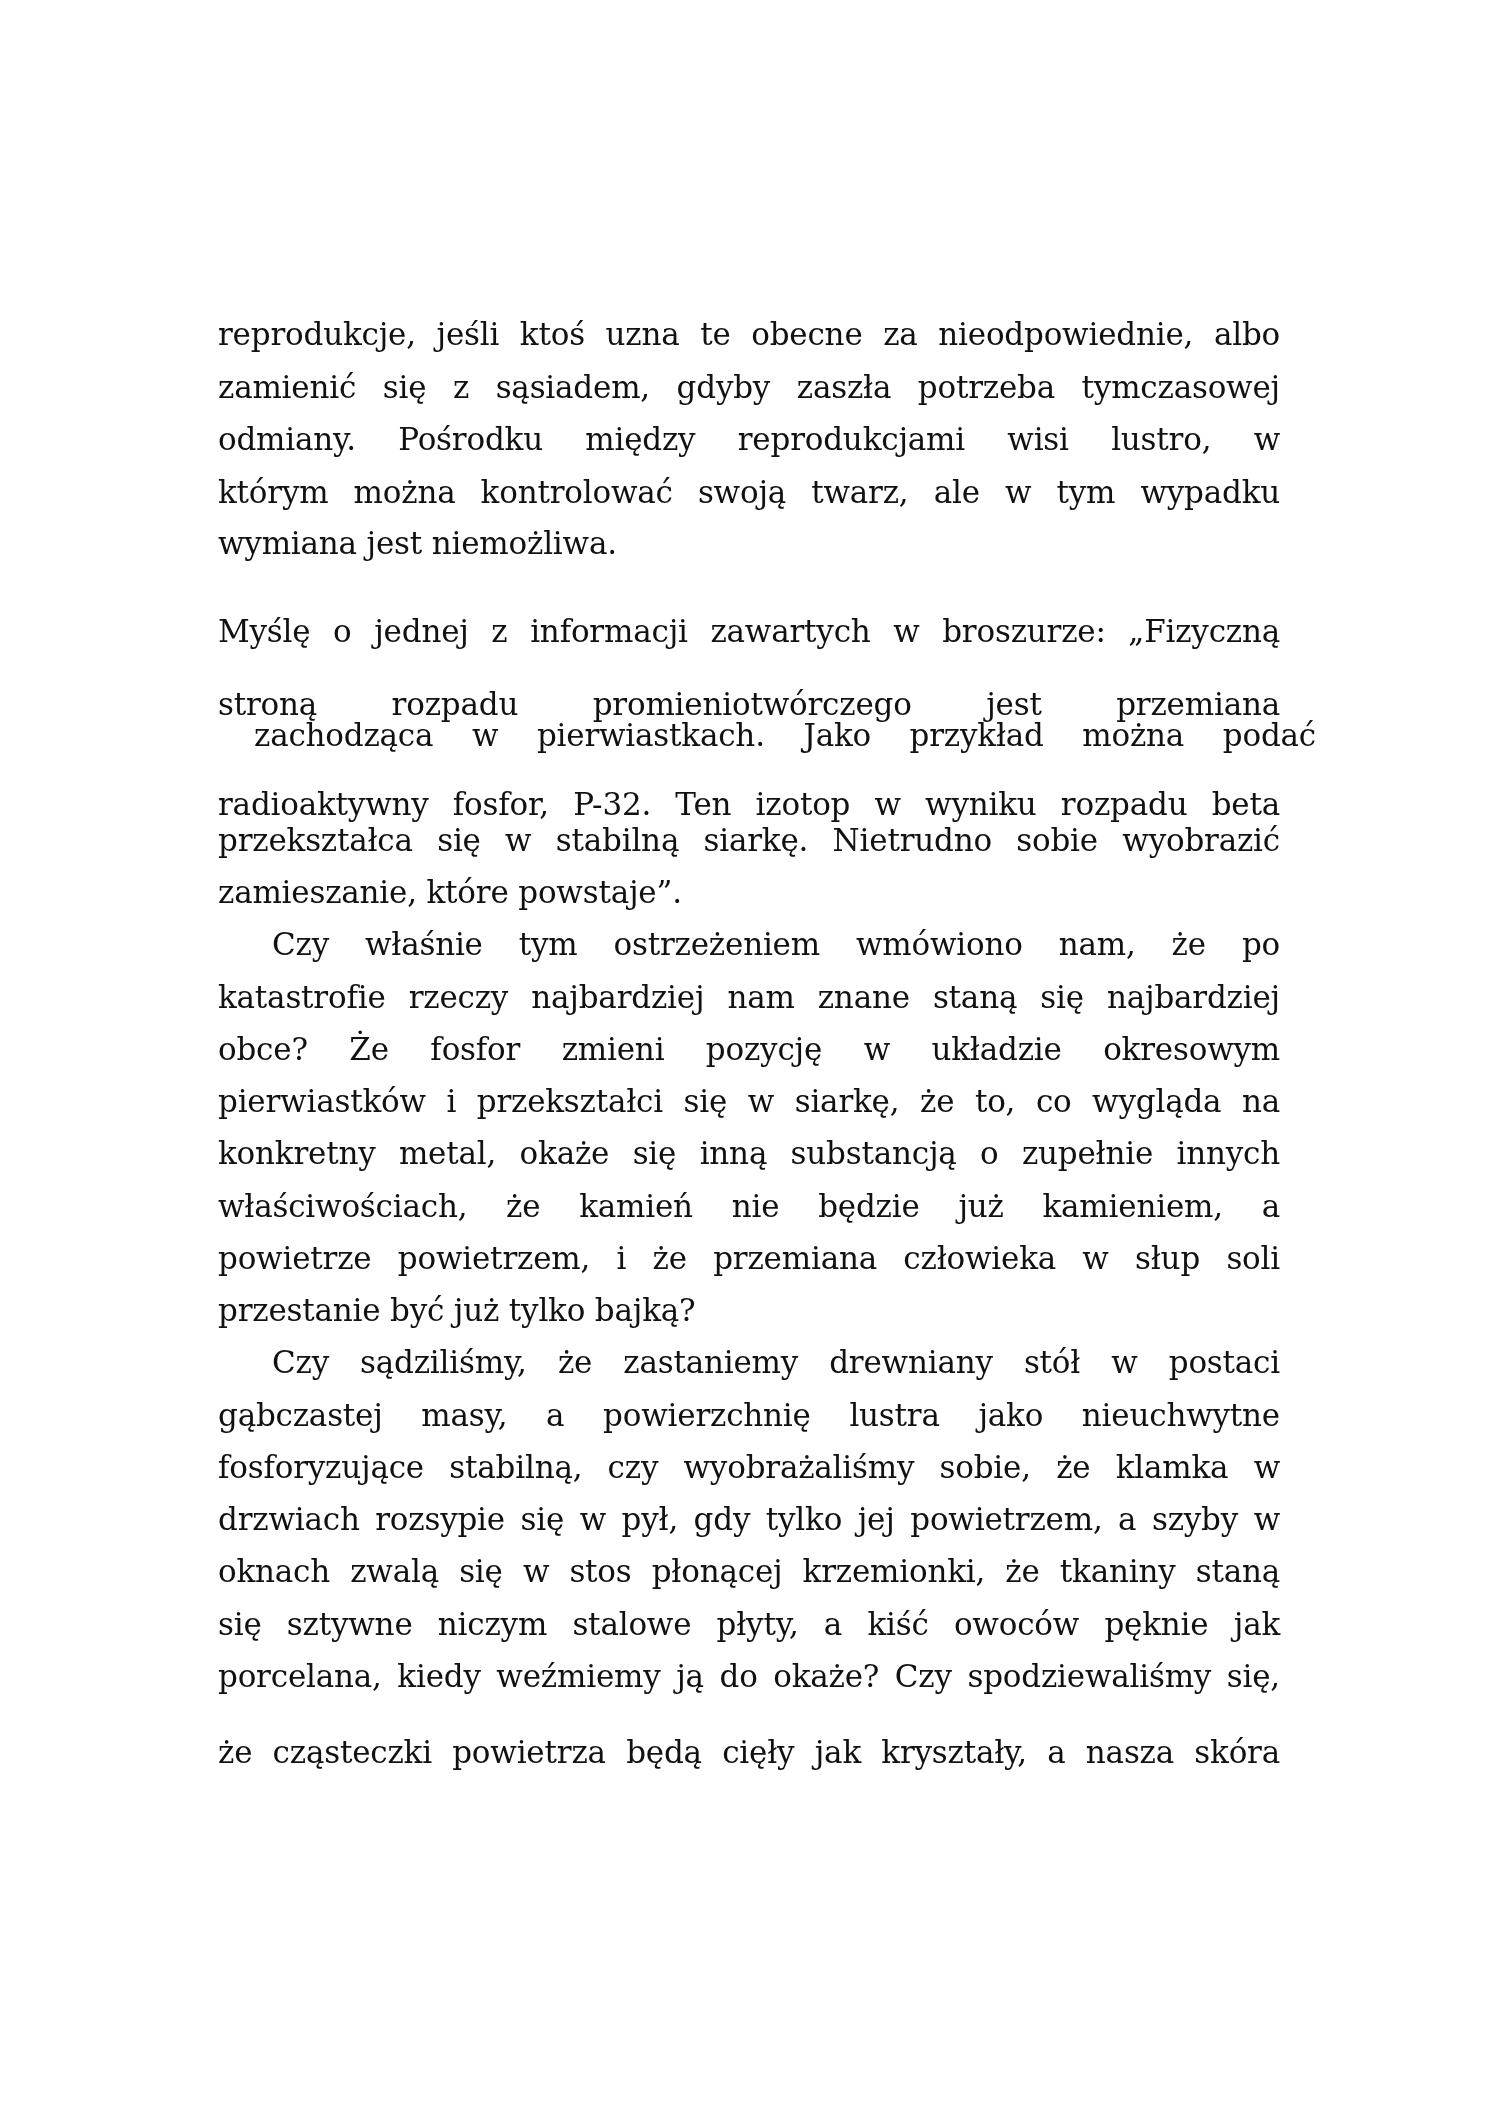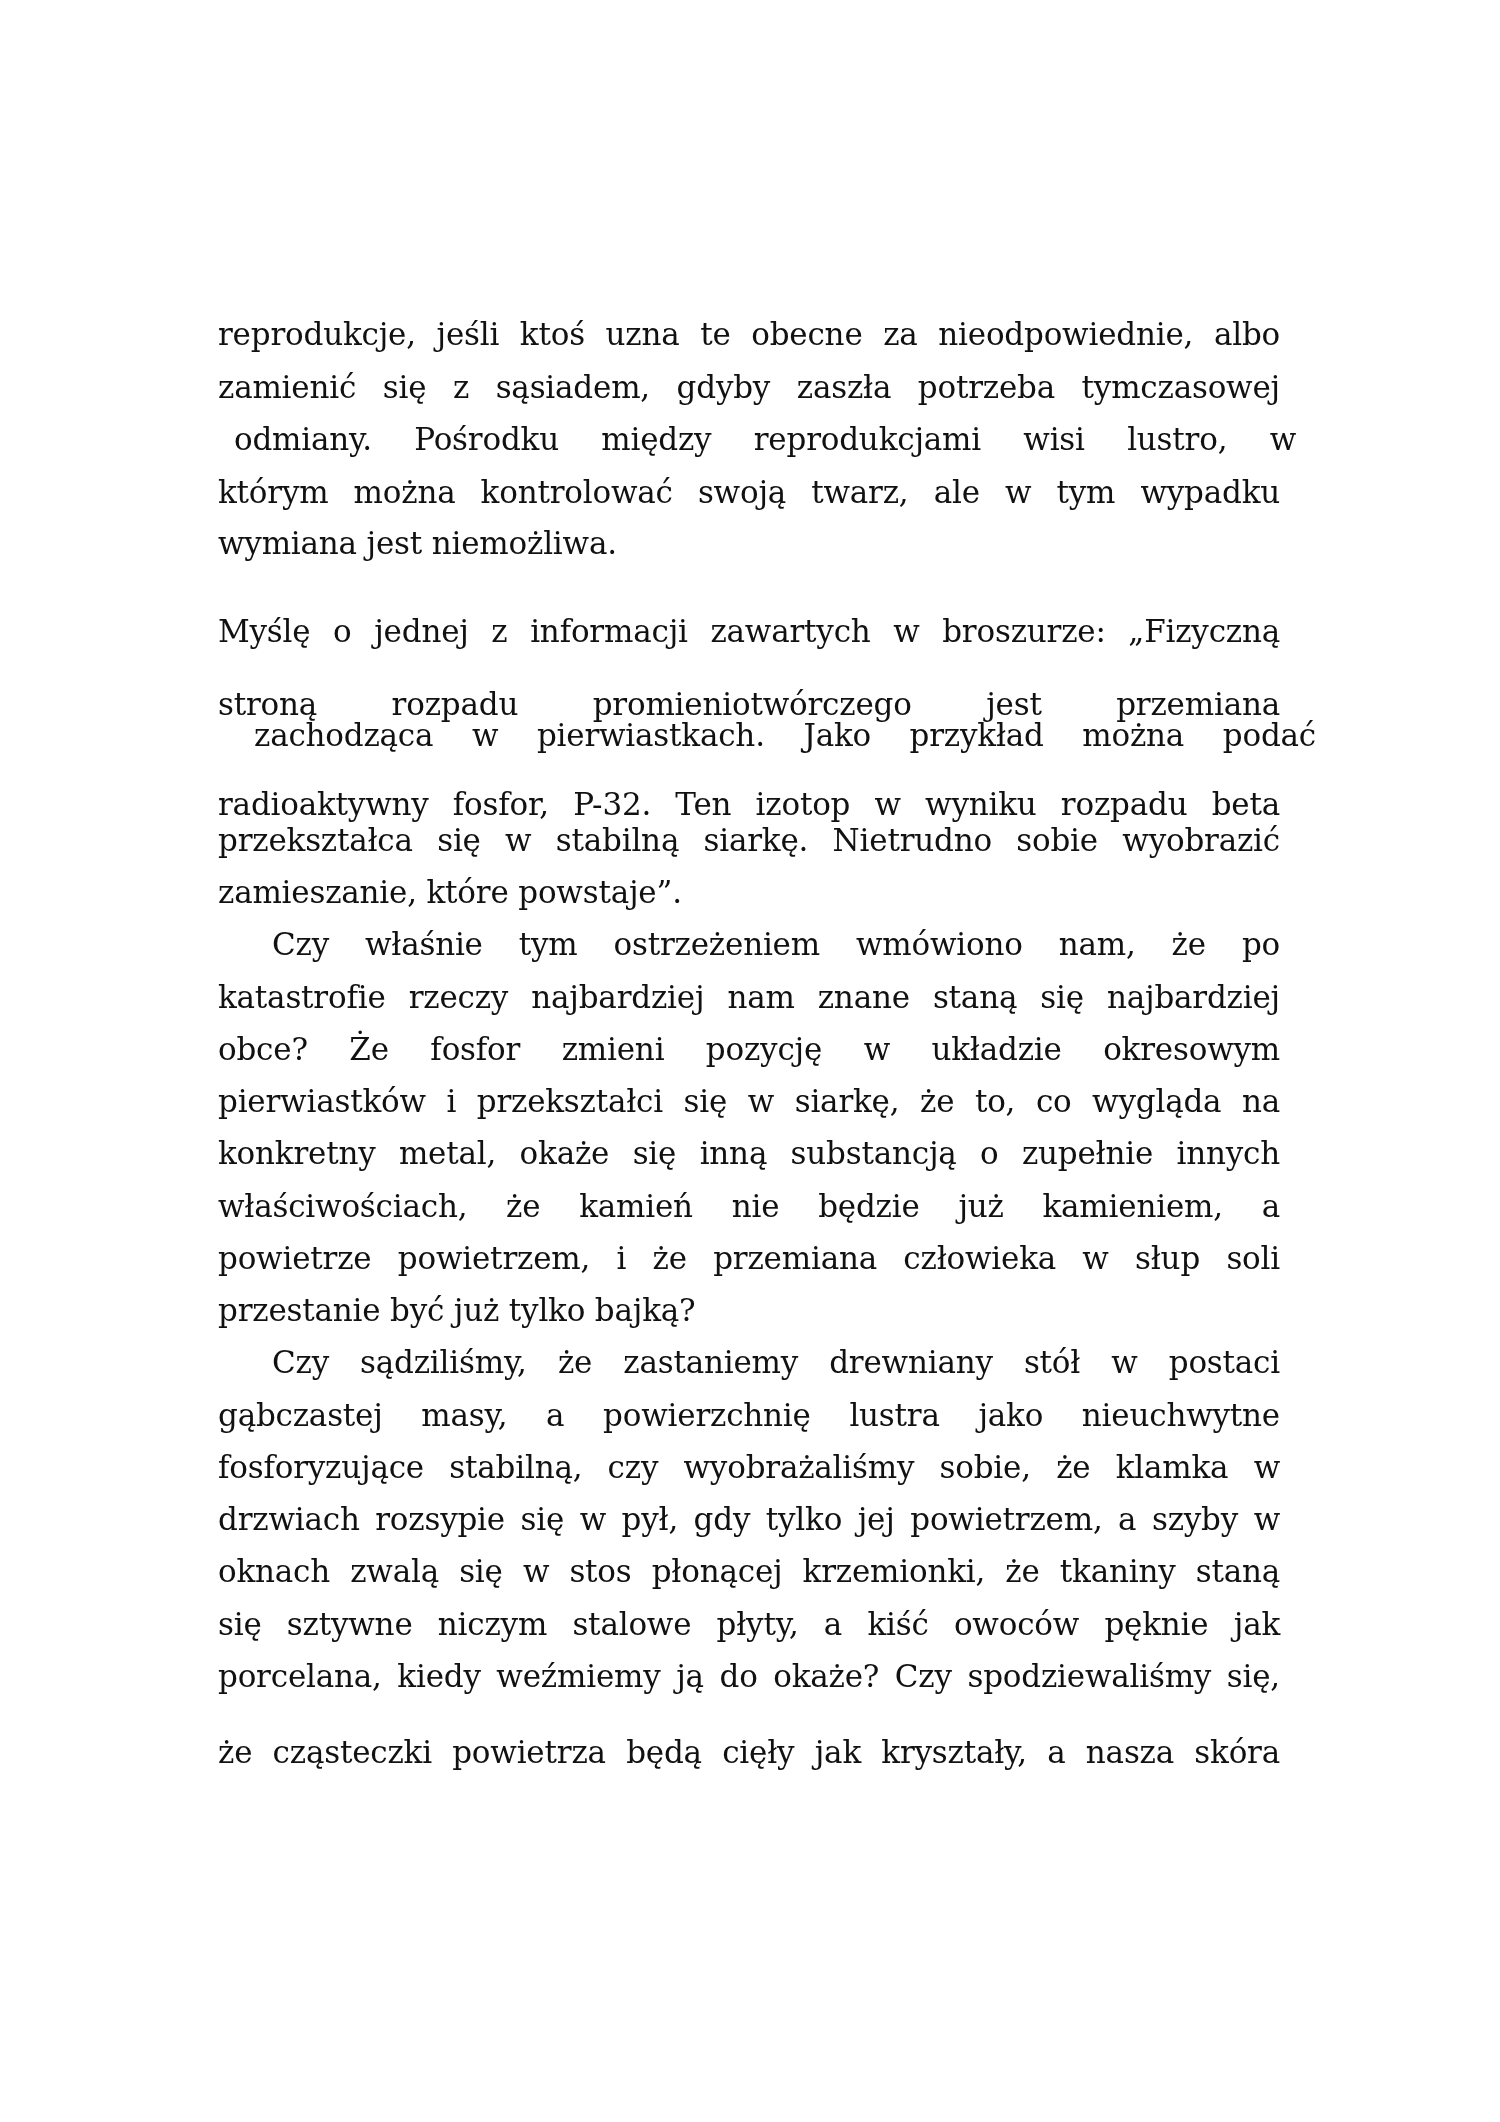--- a/index.html
+++ b/index.html
@@ -53,21 +53,21 @@
   </style>
 </head>
 <body>
 
 <div id="page">
   <div class="text-column">
 
     <div>
       <div class="line" style="top: 308px; white-space: normal;">reprodukcje, jeśli ktoś uzna te obecne za nieodpowiednie, albo</div>
       <div class="line" style="top: 361px; white-space: normal;">zamienić się z sąsiadem, gdyby zaszła potrzeba tymczasowej</div>
-      <div class="line" style="top: 413px; white-space: normal; margin-left: 16px;">odmiany. Pośrodku między reprodukcjami wisi lustro, w</div>
+      <div class="line" style="top: 413px; white-space: normal;">odmiany. Pośrodku między reprodukcjami wisi lustro, w</div>
       <div class="line" style="top: 466px; white-space: normal;">którym można kontrolować swoją twarz, ale w tym wypadku</div>
       <div class="line last" style="top: 517px; white-space: nowrap;">wymiana jest niemożliwa.</div>
     </div>
 
     <div>
       <div class="line" style="top: 605px; white-space: normal;">Myślę o jednej z informacji zawartych w broszurze: „Fizyczną</div>
       <div class="line" style="top: 678px; white-space: normal;">stroną rozpadu promieniotwórczego jest przemiana</div>
       <div class="line" style="top: 709px; white-space: normal; margin-left: 36px;">zachodząca w pierwiastkach. Jako przykład można podać</div>
       <div class="line" style="top: 778px; white-space: normal;">radioaktywny fosfor, P-32. Ten izotop w wyniku rozpadu beta</div>
       <div class="line" style="top: 814px; white-space: normal;">przekształca się w stabilną siarkę. Nietrudno sobie wyobrazić</div>

